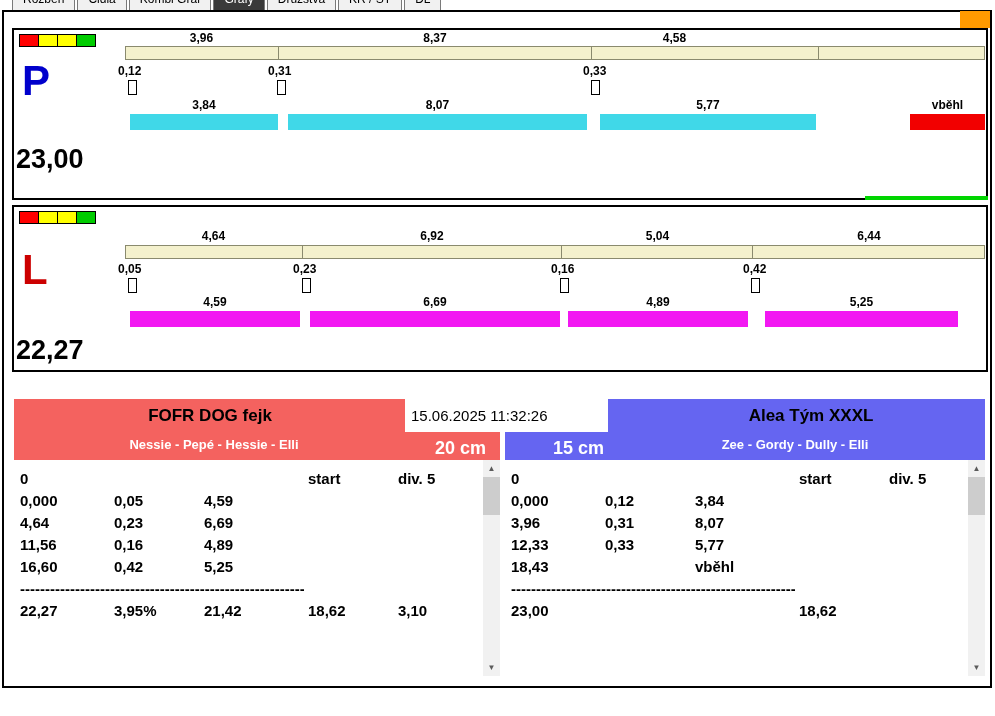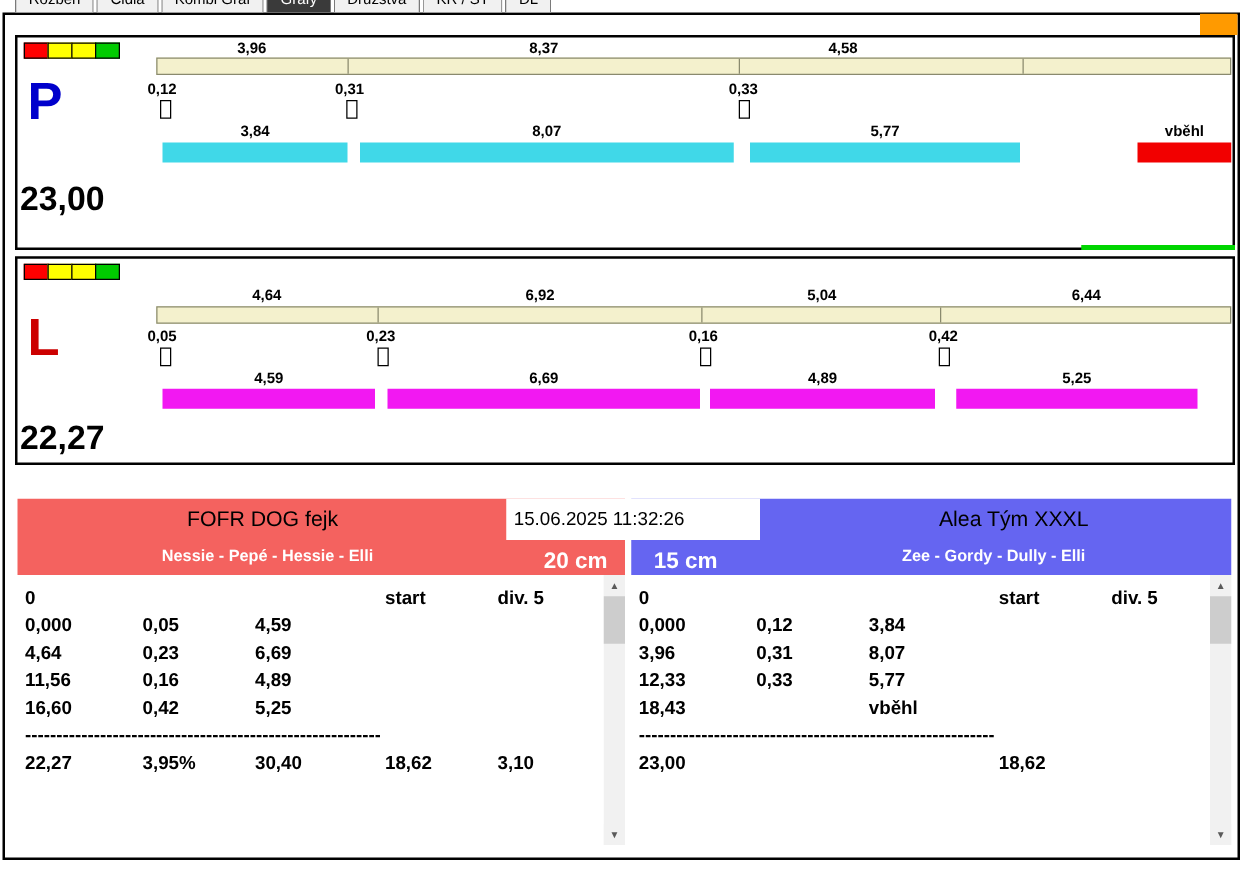--- a/index.html
+++ b/index.html
@@ -32,21 +32,21 @@
   .tick-box { position:absolute; width:9px; height:15px; border:1px solid #000; background:#fff; }
   .bar-label { position:absolute; top:0; text-align:center; font-size:12px; font-weight:bold; color:#000; height:15px; }
   .run-bar { position:absolute; top:0; height:16px; }
   .lane-letter { position:absolute; left:8px; font-size:42px; font-weight:bold; line-height:1; }
   .lane-total { position:absolute; left:2px; font-size:27px; font-weight:bold; color:#000; line-height:1; }
 
   .progress-line { position:absolute; left:865px; top:196px; width:123px; height:4px; background:#00d500; z-index:4; }
 
   
   .team-header { position:absolute; top:399px; height:61px; z-index:3; }
-  .team-title { position:absolute; top:7px; font-size:17px; font-weight:normal; color:#000; text-align:center; }
+  .team-title { position:absolute; top:7px; font-size:17px; font-weight:bold; color:#000; text-align:center; }
   .team-dogs { position:absolute; top:38px; font-size:13px; font-weight:bold; color:#fff; text-align:center; }
   .team-height { position:absolute; top:39px; font-size:18px; font-weight:bold; color:#fff; }
   .timestamp { position:absolute; left:405px; top:399px; width:203px; height:33px; background:#fff;
                font-size:15px; color:#000; line-height:33px; padding-left:6px; z-index:4; }
   .result-body { position:absolute; top:460px; height:216px; background:#fff; padding-top:8px; z-index:3; }
   .result-row { display:grid; grid-template-columns:94px 90px 104px 90px 1fr; padding-left:6px; height:22px;
                 font-size:15px; font-weight:bold; color:#000; line-height:22px; white-space:nowrap; }
   .divider-row { height:22px; line-height:22px; padding-left:6px; font-size:15px; font-weight:bold;
                  width:290px; overflow:hidden; white-space:nowrap; }
   .scrollbar { position:absolute; right:0; top:0; width:17px; height:100%; background:#f1f1f1; }
@@ -177,21 +177,21 @@
     <div class="team-title" style="left:0; width:392px">FOFR DOG fejk</div>
     <div class="team-dogs" style="left:0; width:400px">Nessie - Pepé - Hessie - Elli</div>
     <div class="team-height" style="left:421px">20 cm</div>
   </div>
 
   <div class="timestamp">15.06.2025 11:32:26</div>
 
   <div class="team-header" style="left:505px; width:480px; background:#6565f1">
     <div class="team-title" style="left:116px; width:380px">Alea Tým XXXL</div>
     <div class="team-dogs" style="left:100px; width:380px">Zee - Gordy - Dully - Elli</div>
-    <div class="team-height" style="left:18px">15 cm</div>
+    <div class="team-height" style="left:48px">15 cm</div>
   </div>
 
   <div class="result-body" style="left:14px; width:486px">
     <div class="result-row">
       <span>0</span>
       <span></span>
       <span></span>
       <span>start</span>
       <span>div. 5</span>
     </div>
@@ -220,21 +220,21 @@
       <span>16,60</span>
       <span>0,42</span>
       <span>5,25</span>
       <span></span>
         <span></span>
     </div>
     <div class="divider-row">------------------------------------------------------------</div>
     <div class="result-row">
       <span>22,27</span>
       <span>3,95%</span>
-      <span>30,40</span>
+      <span>21,42</span>
       <span>18,62</span>
       <span>3,10</span>
     </div>
     <div class="scrollbar">
       <div class="sb-btn sb-up">▲</div>
       <div class="sb-thumb"></div>
       <div class="sb-btn sb-down">▼</div>
     </div>
   </div>
 

